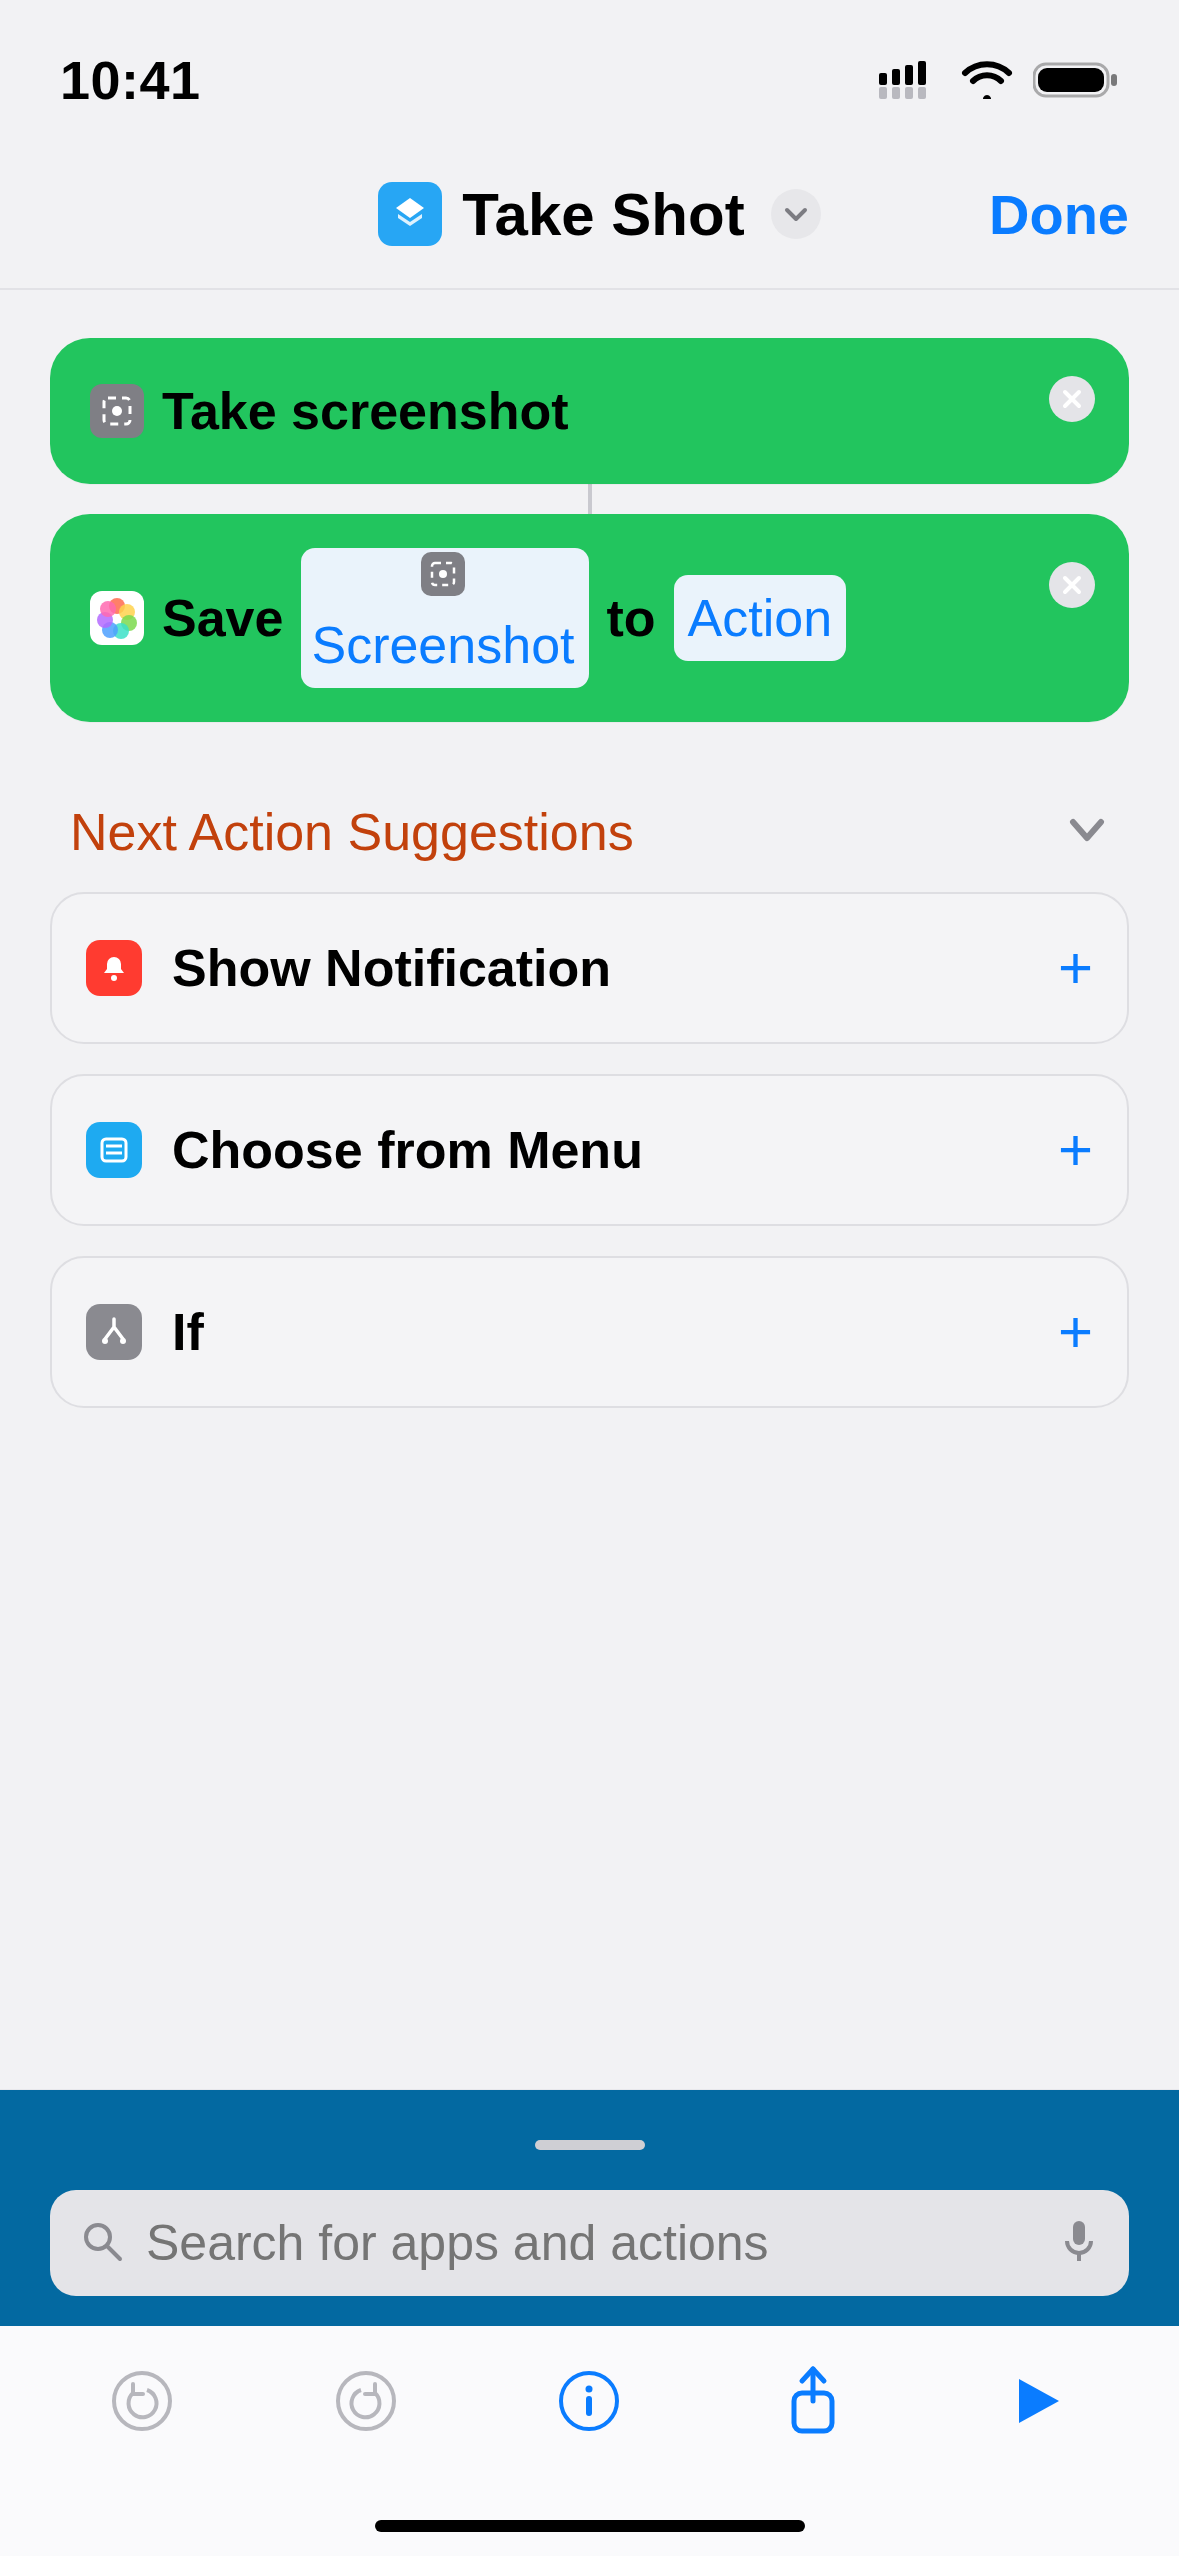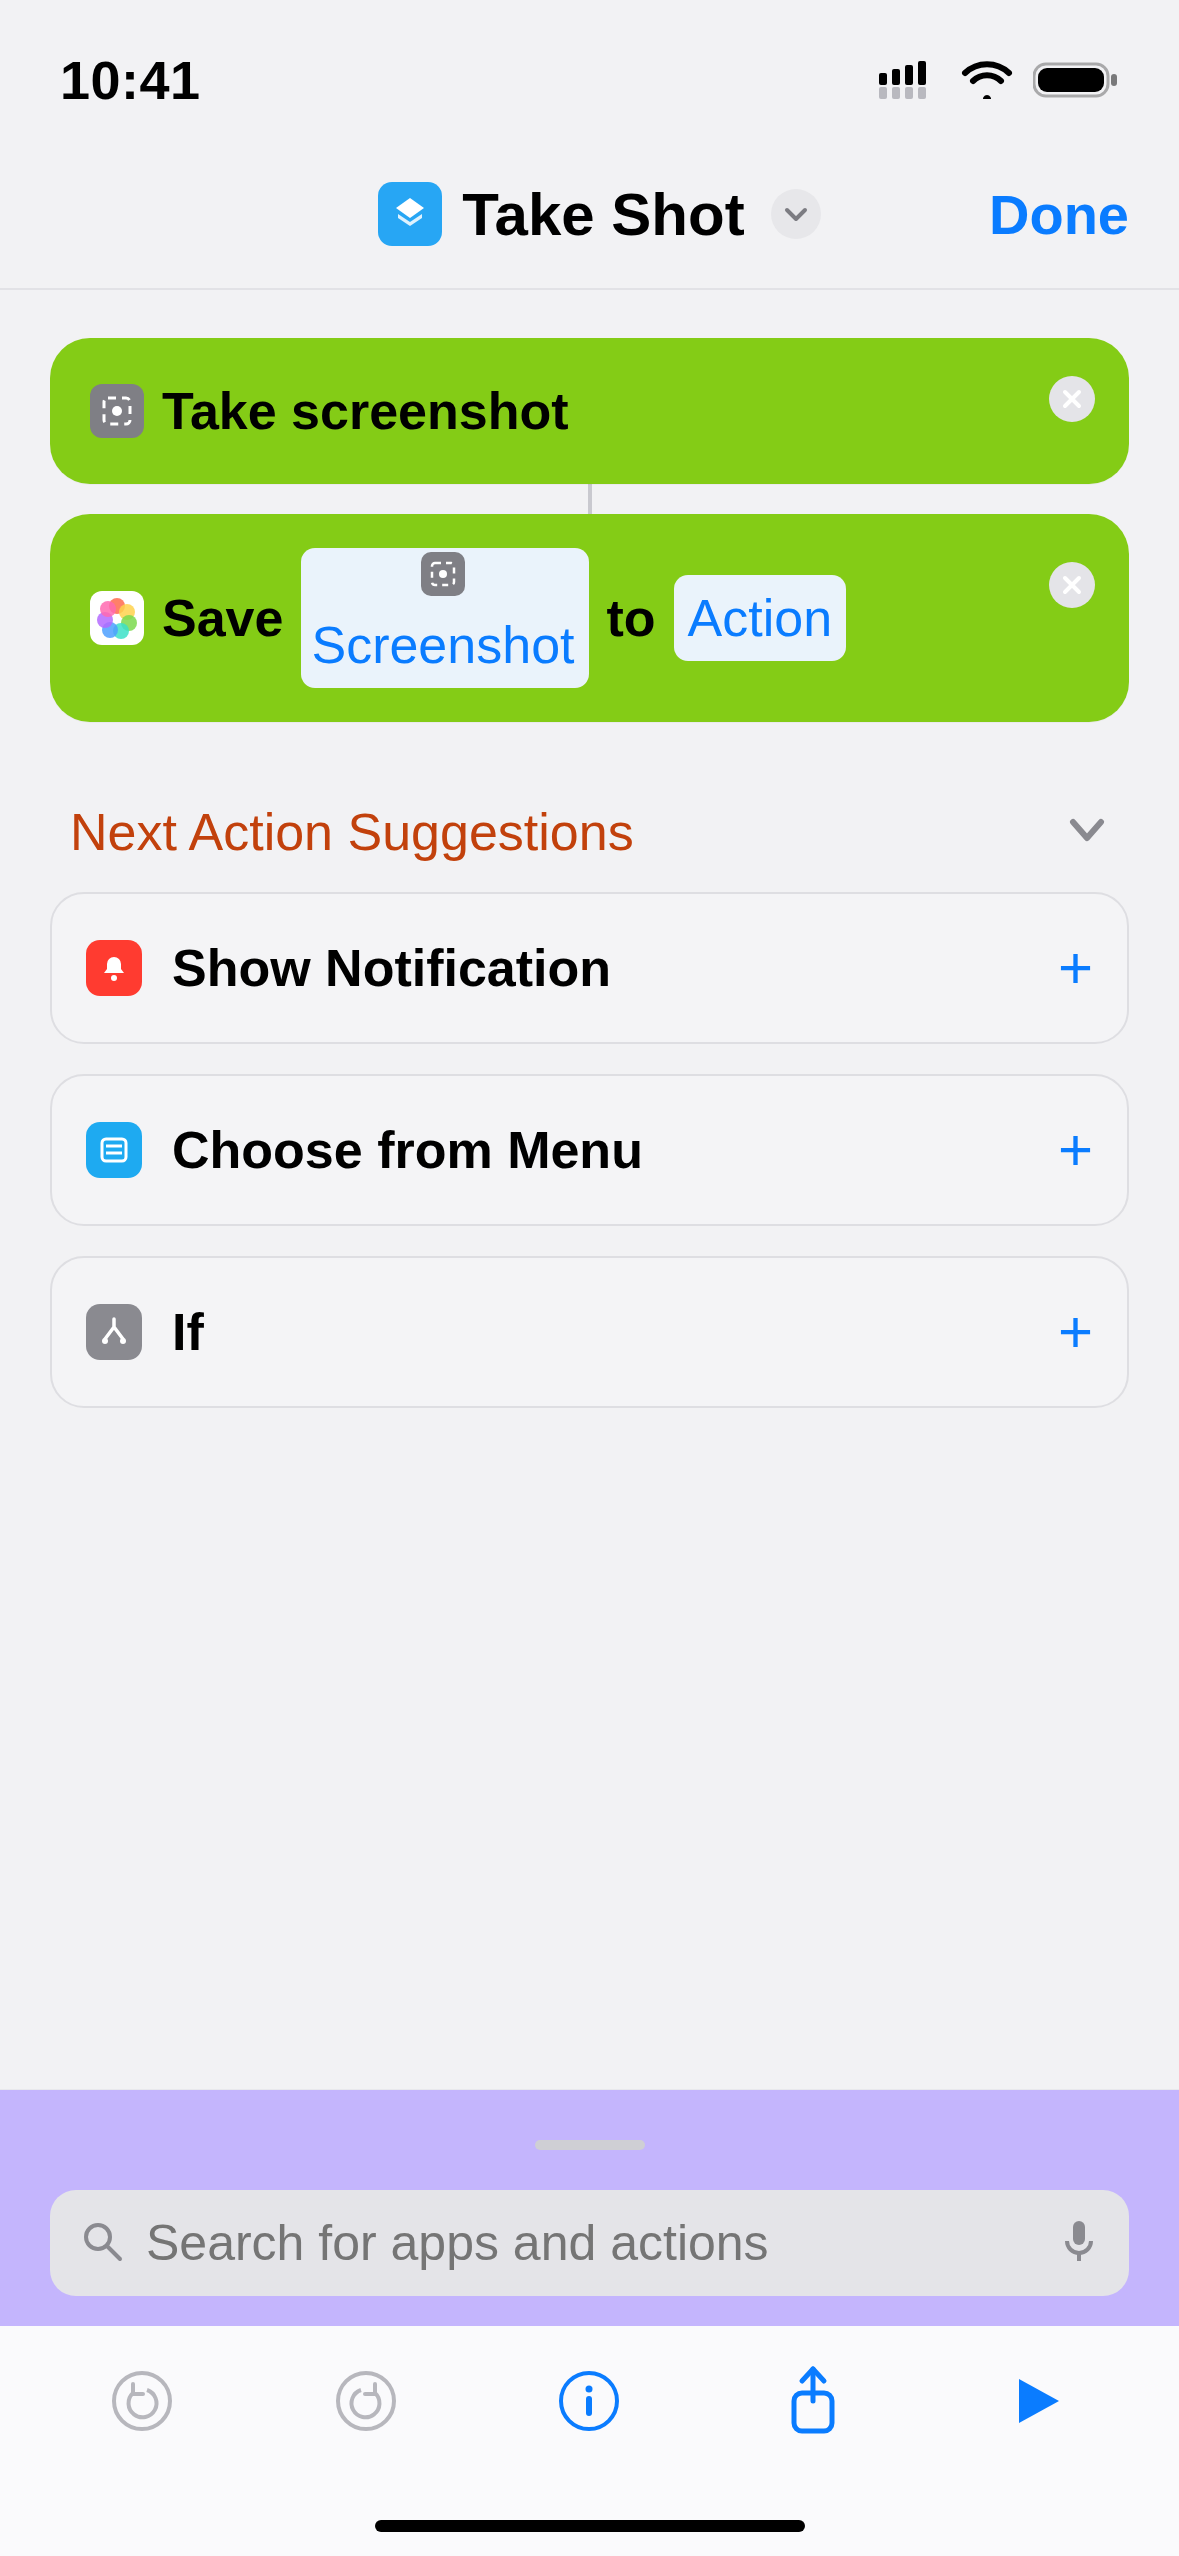--- a/index.html
+++ b/index.html
@@ -8,37 +8,37 @@
   .status-time { font-size:54px; font-weight:600; letter-spacing:0.5px; }
   .status-right { display:flex; align-items:center; gap:20px; }
   .icon-svg { display:block; }
   .nav-bar { display:flex; align-items:center; justify-content:center; position:relative; height:150px; border-bottom:2px solid #e2e2e6;padding-left:20px; }
   .nav-title-wrap { display:flex; align-items:center; gap:20px; }
   .nav-title { font-size:60px; font-weight:700; }
   .nav-title-icon { width:64px; height:64px; border-radius:14px; background:#27a6f4; display:flex; align-items:center; justify-content:center; }
   .nav-chevron { width:50px; height:50px; border-radius:25px; background:#e7e7ea; display:flex; align-items:center; justify-content:center; margin-left:6px;}
   .nav-done { position:absolute; right:50px; top:50%; transform:translateY(-50%); font-size:56px; font-weight:600; color:#0a7cff; }
   .content { padding: 48px 50px 0 50px; }
-  .card { background:#84cc16; border-radius:40px; padding:34px 40px; position:relative; box-shadow: 0 1px 0 rgba(0,0,0,.03); }
+  .card { background:#22c55e; border-radius:40px; padding:34px 40px; position:relative; box-shadow: 0 1px 0 rgba(0,0,0,.03); }
   .card + .connector { width:4px; height:30px; background:#c9c9cf; margin:0 auto; }
   .card-row { display:flex; align-items:center; flex-wrap:wrap; gap:18px; font-size:52px; font-weight:500; line-height:1.5;}
   .round-icon { width:54px; height:54px; border-radius:12px; background:#7f7f85; display:flex; align-items:center; justify-content:center; flex-shrink:0;}
   .clear-btn { position:absolute; right:34px; top:38px; width:46px; height:46px; border-radius:23px; background:#e4e4e8; display:flex; align-items:center; justify-content:center;}
   .clear-btn.second { top:48px;}
   .token { display:inline-flex; align-items:center; gap:10px; background:#eaf3fb; border-radius:14px; padding:4px 14px 4px 10px; color:#0a7cff; font-weight:500;flex-direction:column;}
   .token .token-icon { width:44px; height:44px; border-radius:10px; background:#7f7f85; display:flex; align-items:center; justify-content:center;}
   .token.plain { background:#eaf3fb; padding:4px 14px; }
   .photos-icon { width:54px; height:54px; border-radius:12px; background:#fff; display:flex; align-items:center; justify-content:center; flex-shrink:0;}
   .suggest-header { display:flex; justify-content:space-between; align-items:center; padding: 80px 20px 30px 20px; }
   .suggest-header-title { font-size:52px; font-weight:500; color:#c2410c; }
   .sug-row { border:2px solid #dedee2; background:#f4f4f6; border-radius:34px; padding:44px 34px; display:flex; align-items:center; gap:30px; margin-bottom:30px;}
   .sug-row .sug-icon { width:56px; height:56px; border-radius:14px; display:flex; align-items:center; justify-content:center; flex-shrink:0;}
   .sug-row .sug-label { font-size:52px; font-weight:600; flex:1;}
   .sug-row .sug-add { font-size:60px; color:#0a7cff; font-weight:300; line-height:1;}
-  .bottom-search { position:absolute; left:0; right:0; bottom:230px; background:#c4b5fd; padding:50px 50px 30px 50px; border-top:1px solid #e8e8ec;}
+  .bottom-search { position:absolute; left:0; right:0; bottom:230px; background:#0369a1; padding:50px 50px 30px 50px; border-top:1px solid #e8e8ec;}
   .grabber { width:110px; height:10px; border-radius:5px; background:#cfcfd4; margin:0 auto 40px auto;}
   .search-field { display:flex; align-items:center; gap:22px; background:#e4e4e8; border-radius:26px; padding:24px 30px;}
   .search-field input { border:none; background:transparent; font-size:50px; color:#8a8a90; flex:1; outline:none;}
   .toolbar { position:absolute; left:0; right:0; bottom:0; height:230px; background:#fafafc; display:flex; align-items:flex-start; justify-content:space-around; padding:40px 30px 0 30px;}
   .toolbar .tbtn { width:70px; height:70px; display:flex; align-items:center; justify-content:center;}
   .home-indicator { position:absolute; bottom:24px; left:50%; transform:translateX(-50%); width:430px; height:12px; border-radius:6px; background:#000;}
   .strong { font-weight:600;}
 </style>
 </head>
 <body>

